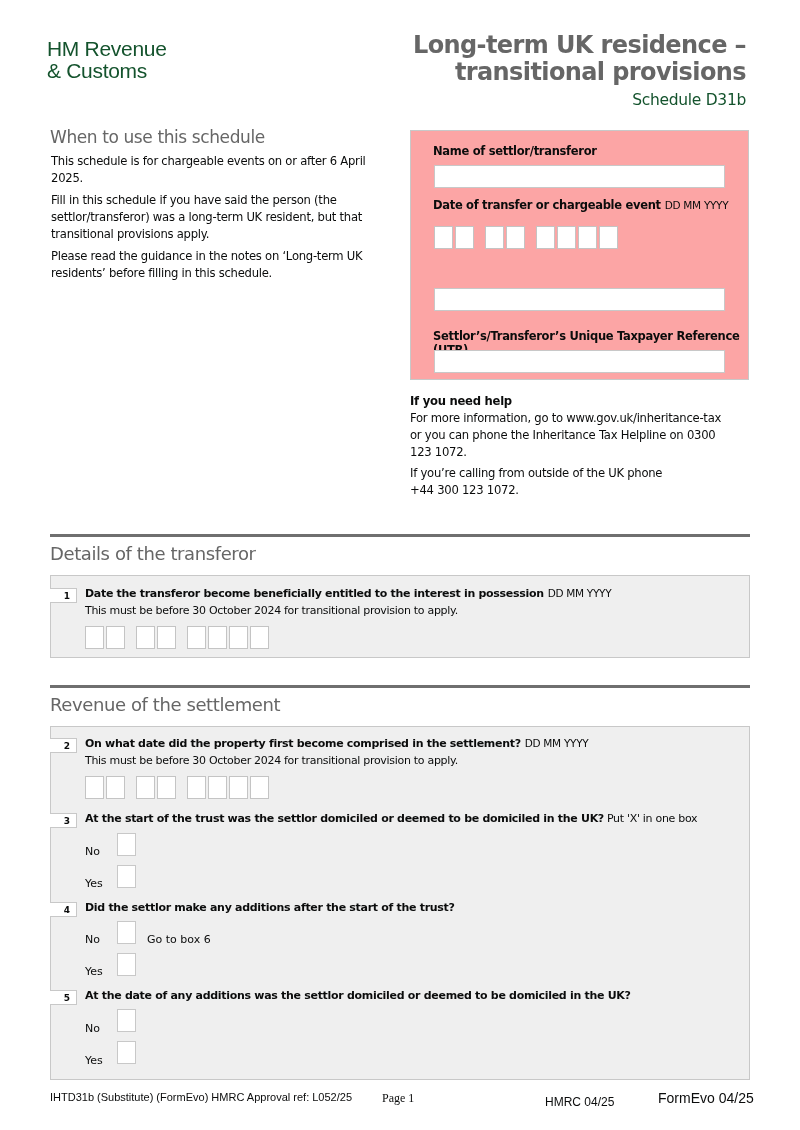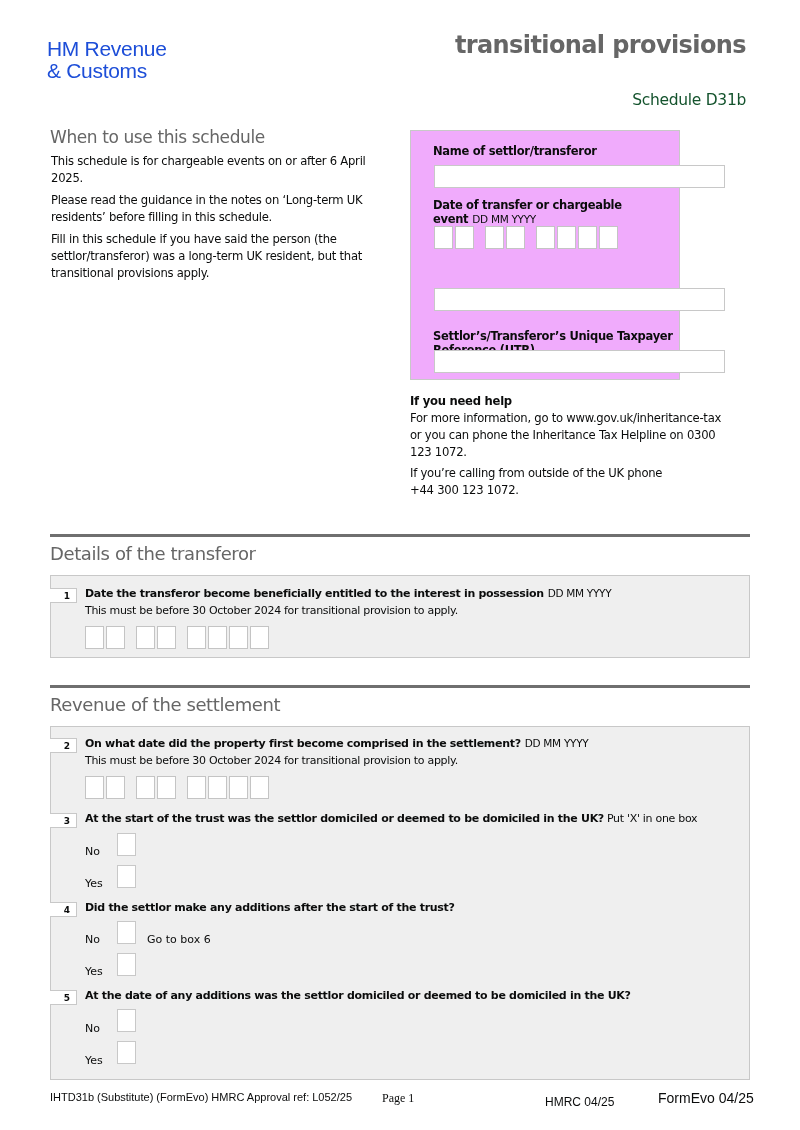--- a/index.html
+++ b/index.html
@@ -1,25 +1,25 @@
 <!DOCTYPE html>
 <html><head>
 <meta charset="utf-8">
 <style>
   html, body { margin: 0; padding: 0; background: #ffffff; }
   body { width: 800px; height: 1130px; position: relative; overflow: hidden;
          font-family: "DejaVu Sans", sans-serif; color: #0b0c0c; }
   .abs { position: absolute; }
-  .logo { left: 47px; top: 38px; font-family: "Liberation Sans", sans-serif; font-size: 21px; line-height: 22px; color: #1d4ed8; letter-spacing: -0.3px; }
+  .logo { left: 47px; top: 38px; font-family: "Liberation Sans", sans-serif; font-size: 21px; line-height: 22px; color: #14532d; letter-spacing: -0.3px; }
   .title { right: 54px; top: 32px; text-align: right; font-size: 24px; line-height: 27px; font-weight: bold; color: #666666; letter-spacing: -0.6px; }
   .subtitle { right: 54px; top: 91px; font-size: 15.5px; color: #14532d; letter-spacing: -0.3px; }
   .when-h { left: 50px; top: 127px; font-size: 17px; color: #666666; letter-spacing: -0.4px; }
   .intro { left: 51px; top: 153px; width: 320px; font-size: 11.6px; line-height: 17px; color: #0b0c0c; letter-spacing: -0.25px; }
   .intro p { margin: 0 0 5px 0; }
-  .panel { left: 410px; top: 130px; width: 270px; height: 250px; background: #f0abfc; border: 1px solid #c8c8c8; box-sizing: border-box; }
+  .panel { left: 410px; top: 130px; width: 339px; height: 250px; background: #fca5a5; border: 1px solid #c8c8c8; box-sizing: border-box; }
   .plabel { font-size: 11.5px; font-weight: bold; color: #0b0c0c; letter-spacing: -0.3px; }
   .plabel .norm { font-weight: normal; }
   .plabel .hint { font-weight: normal; font-size: 10.5px; margin-left: 4px; }
   .tfield { background: #ffffff; border: 1px solid #c8c8c8; box-sizing: border-box; width: 291px; height: 23px; }
   .datebox { display: flex; }
   .datebox .grp { display: flex; gap: 2px; margin-right: 11px; }
   .datebox .cell { width: 19px; height: 23px; background: #fff; border: 1px solid #c4c4c4; box-sizing: border-box; }
   .help { left: 410px; top: 393px; width: 340px; font-size: 11.6px; line-height: 17px; letter-spacing: -0.25px; }
   .help p { margin: 0 0 4px 0; }
   .help .hh { font-weight: bold; margin: 0; }
@@ -37,29 +37,30 @@
   .footer { top: 1091px; font-family: "Liberation Sans", sans-serif; color: #0b0c0c; }
 </style>
 </head>
 <body>
 
 <div class="abs logo">
   <div>HM Revenue</div>
   <div>&amp; Customs</div>
 </div>
 <div class="abs title">
+  <div>Long-term UK residence –</div>
   <div>transitional provisions</div>
 </div>
 <div class="abs subtitle">Schedule D31b</div>
 
 <div class="abs when-h">When to use this schedule</div>
 <div class="abs intro">
   <p>This schedule is for chargeable events on or after 6 April 2025.</p>
+  <p>Fill in this schedule if you have said the person (the settlor/transferor) was a long-term UK resident, but that transitional provisions apply.</p>
   <p>Please read the guidance in the notes on ‘Long-term UK residents’ before filling in this schedule.</p>
-  <p>Fill in this schedule if you have said the person (the settlor/transferor) was a long-term UK resident, but that transitional provisions apply.</p>
 </div>
 
 <div class="abs panel">
   <div class="abs plabel" style="left:22px; top:13px;">Name of settlor/transferor</div>
   <div class="abs tfield" style="left:23px; top:34px;"></div>
 
   <div class="abs plabel" style="left:22px; top:67px;">
     <span>Date of transfer or chargeable event</span><span class="hint">DD MM YYYY</span>
   </div>
   <div class="abs datebox" style="left:23px; top:95px;">

